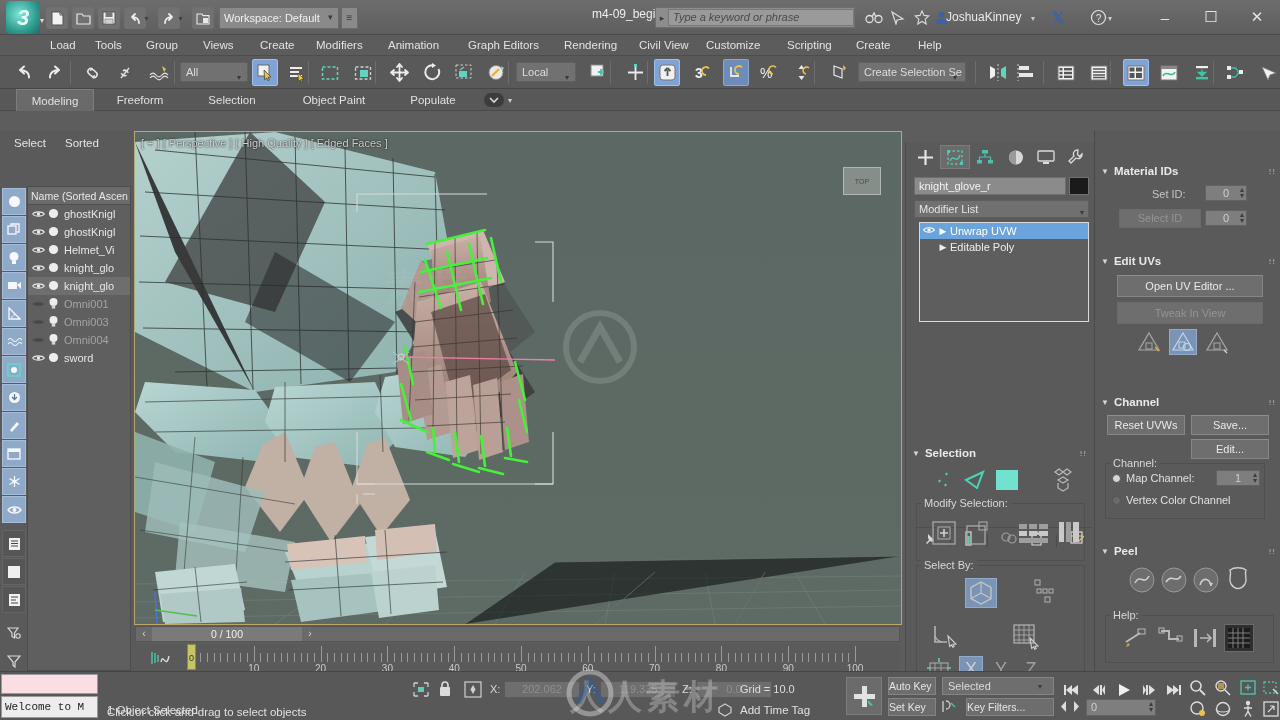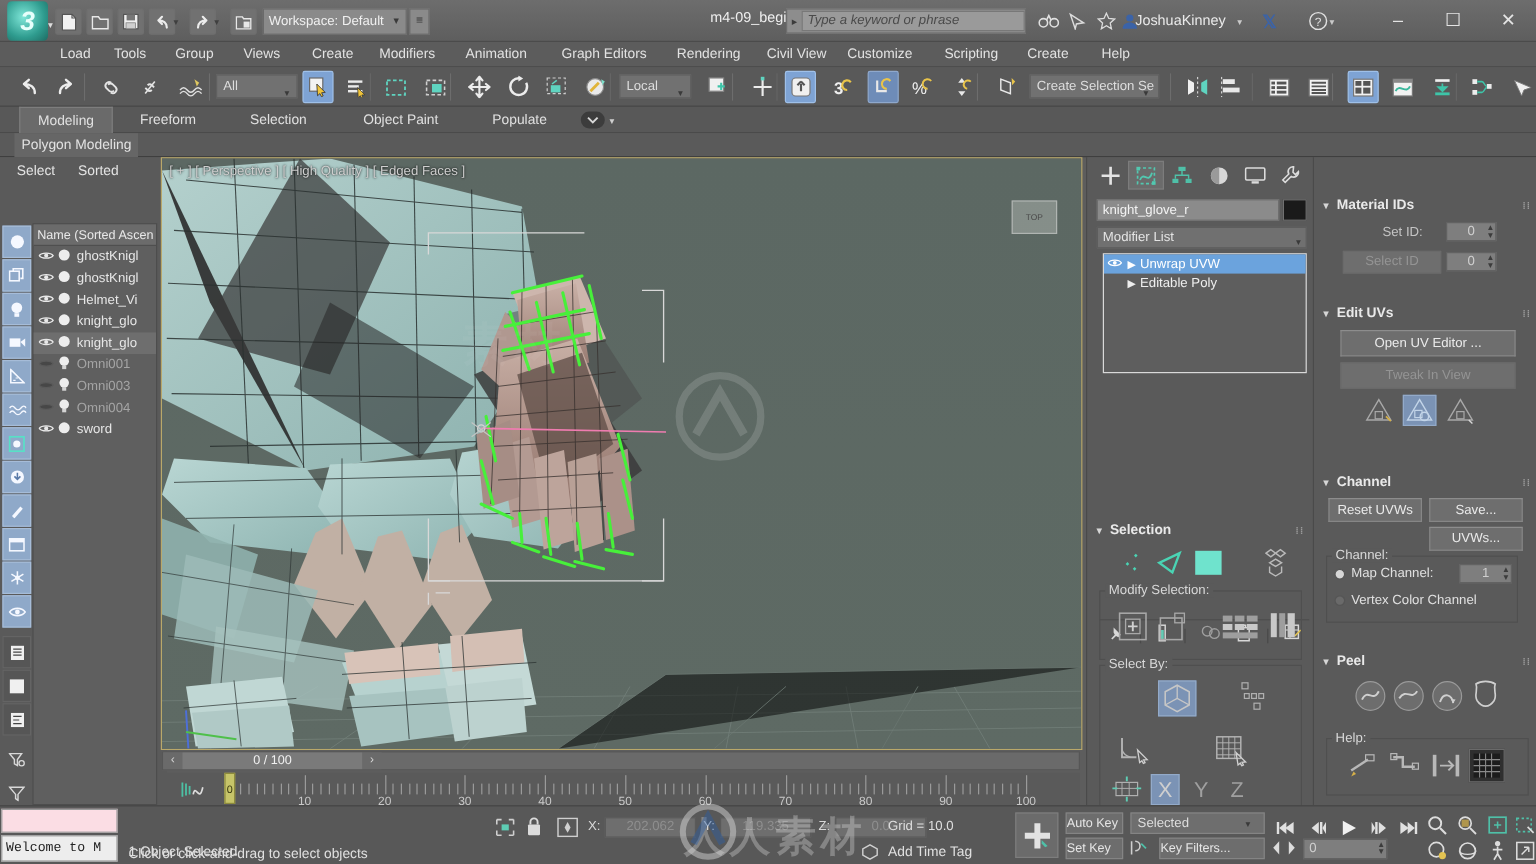--- a/index.html
+++ b/index.html
@@ -120,21 +120,21 @@
   .ruler{ position:absolute; left:135px; top:644px; width:765px; height:28px;
      background:#5a5a5a; }
   .rtick{ position:absolute; bottom:10px; width:1px; background:#9a9a9a;}
   .rlbl{ position:absolute; bottom:-2px; font-size:10px; color:#c9c9c9;
      transform:translateX(-50%);}
   .thandle{ position:absolute; left:52px; top:0; width:9px; height:26px;
      background:#c6c469; border:1px solid #8d8b3c; color:#3a3a10; font-size:9px;
      text-align:center; line-height:26px;}
 
   
-  .cmdpanel{ position:absolute; left:905px; top:131px; width:189px; height:540px;
+  .cmdpanel{ position:absolute; left:905px; top:142px; width:189px; height:540px;
      background:#5a5a5a; border-left:1px solid #4a4a4a;}
   .cptabs{ position:absolute; left:4px; top:3px; width:181px; height:25px;
      display:flex; }
   .cptab{ width:31px; height:24px; display:flex; align-items:center;
      justify-content:center; color:#e0e0e0; font-size:13px;}
   .cptab.active{ background:#6b6b6b; border:1px solid #7c7c7c;}
   .namerow{ position:absolute; left:8px; top:35px; width:175px; height:18px; }
   .namefield{ position:absolute; left:0; top:0; width:152px; height:18px;
      background:#8b8b8b; border:1px solid #6e6e6e; color:#f2f2f2; font-size:11px;
      line-height:16px; padding-left:4px;}
@@ -549,23 +549,20 @@
     <div class="rtab" style="left:100px;width:80px;">Freeform</div>
     <div class="rtab" style="left:192px;width:80px;">Selection</div>
     <div class="rtab" style="left:288px;width:92px;">Object Paint</div>
     <div class="rtab" style="left:396px;width:74px;">Populate</div>
     <div style="position:absolute;left:484px;top:4px;width:20px;height:14px;background:#3c3c3c;border-radius:7px;">
       <svg width="20" height="14" viewBox="0 0 20 14">
           <path d="M6 5l4 4 4-4" fill="none" stroke="#d8d8d8" stroke-width="1.6"></path>
         </svg>
     </div>
     <div style="position:absolute;left:508px;top:7px;font-size:8px;color:#cfcfcf;">▾</div>
-  </div>
-  <div class="ribbon2">
-    <div class="rsub">Polygon Modeling</div>
   </div>
 
   <div class="leftpanel">
     <div class="lp-menu" style="left:14px;">Select</div>
     <div class="lp-menu" style="left:65px;">Sorted</div>
 
     <div class="lvtb">
       <div class="lvi blue">
           <svg width="13" height="13">
             <circle cx="6.5" cy="6.5" r="5.5" fill="#f5f8ff"></circle>
@@ -1376,21 +1373,21 @@
 
     <div class="rollout" style="top:263px;left:2px;">
       <div class="rhdr">
         <span class="tri">▼</span>
         <span>Channel</span>
         <span class="grip">⁞⁞</span>
       </div>
       <div style="position:relative;height:108px;margin-top:5px;">
         <span class="btn" style="position:absolute;left:10px;top:0;width:78px;height:20px;line-height:18px;">Reset UVWs</span>
         <span class="btn" style="position:absolute;left:94px;top:0;width:78px;height:20px;line-height:18px;text-align:center;">Save...</span>
-        <span class="btn" style="position:absolute;left:94px;top:24px;width:78px;height:20px;line-height:18px;">UVWs...</span>
+        <span class="btn" style="position:absolute;left:94px;top:24px;width:78px;height:20px;line-height:18px;">Edit...</span>
         <div class="group" style="position:absolute;left:8px;top:48px;width:160px;height:56px;margin:0;">
           <div class="glabel">Channel:</div>
           <div style="position:absolute;left:6px;top:8px;display:flex;align-items:center;">
             <span class="radio on"></span>
             <span style="margin-left:5px;font-size:11px;color:#e0e0e0;">Map Channel:</span>
           </div>
           <span class="spin" style="position:absolute;right:4px;top:6px;width:44px;height:16px;line-height:14px;">
             <span>1</span>
             <span class="sa">▴<br>▾</span>
           </span>

